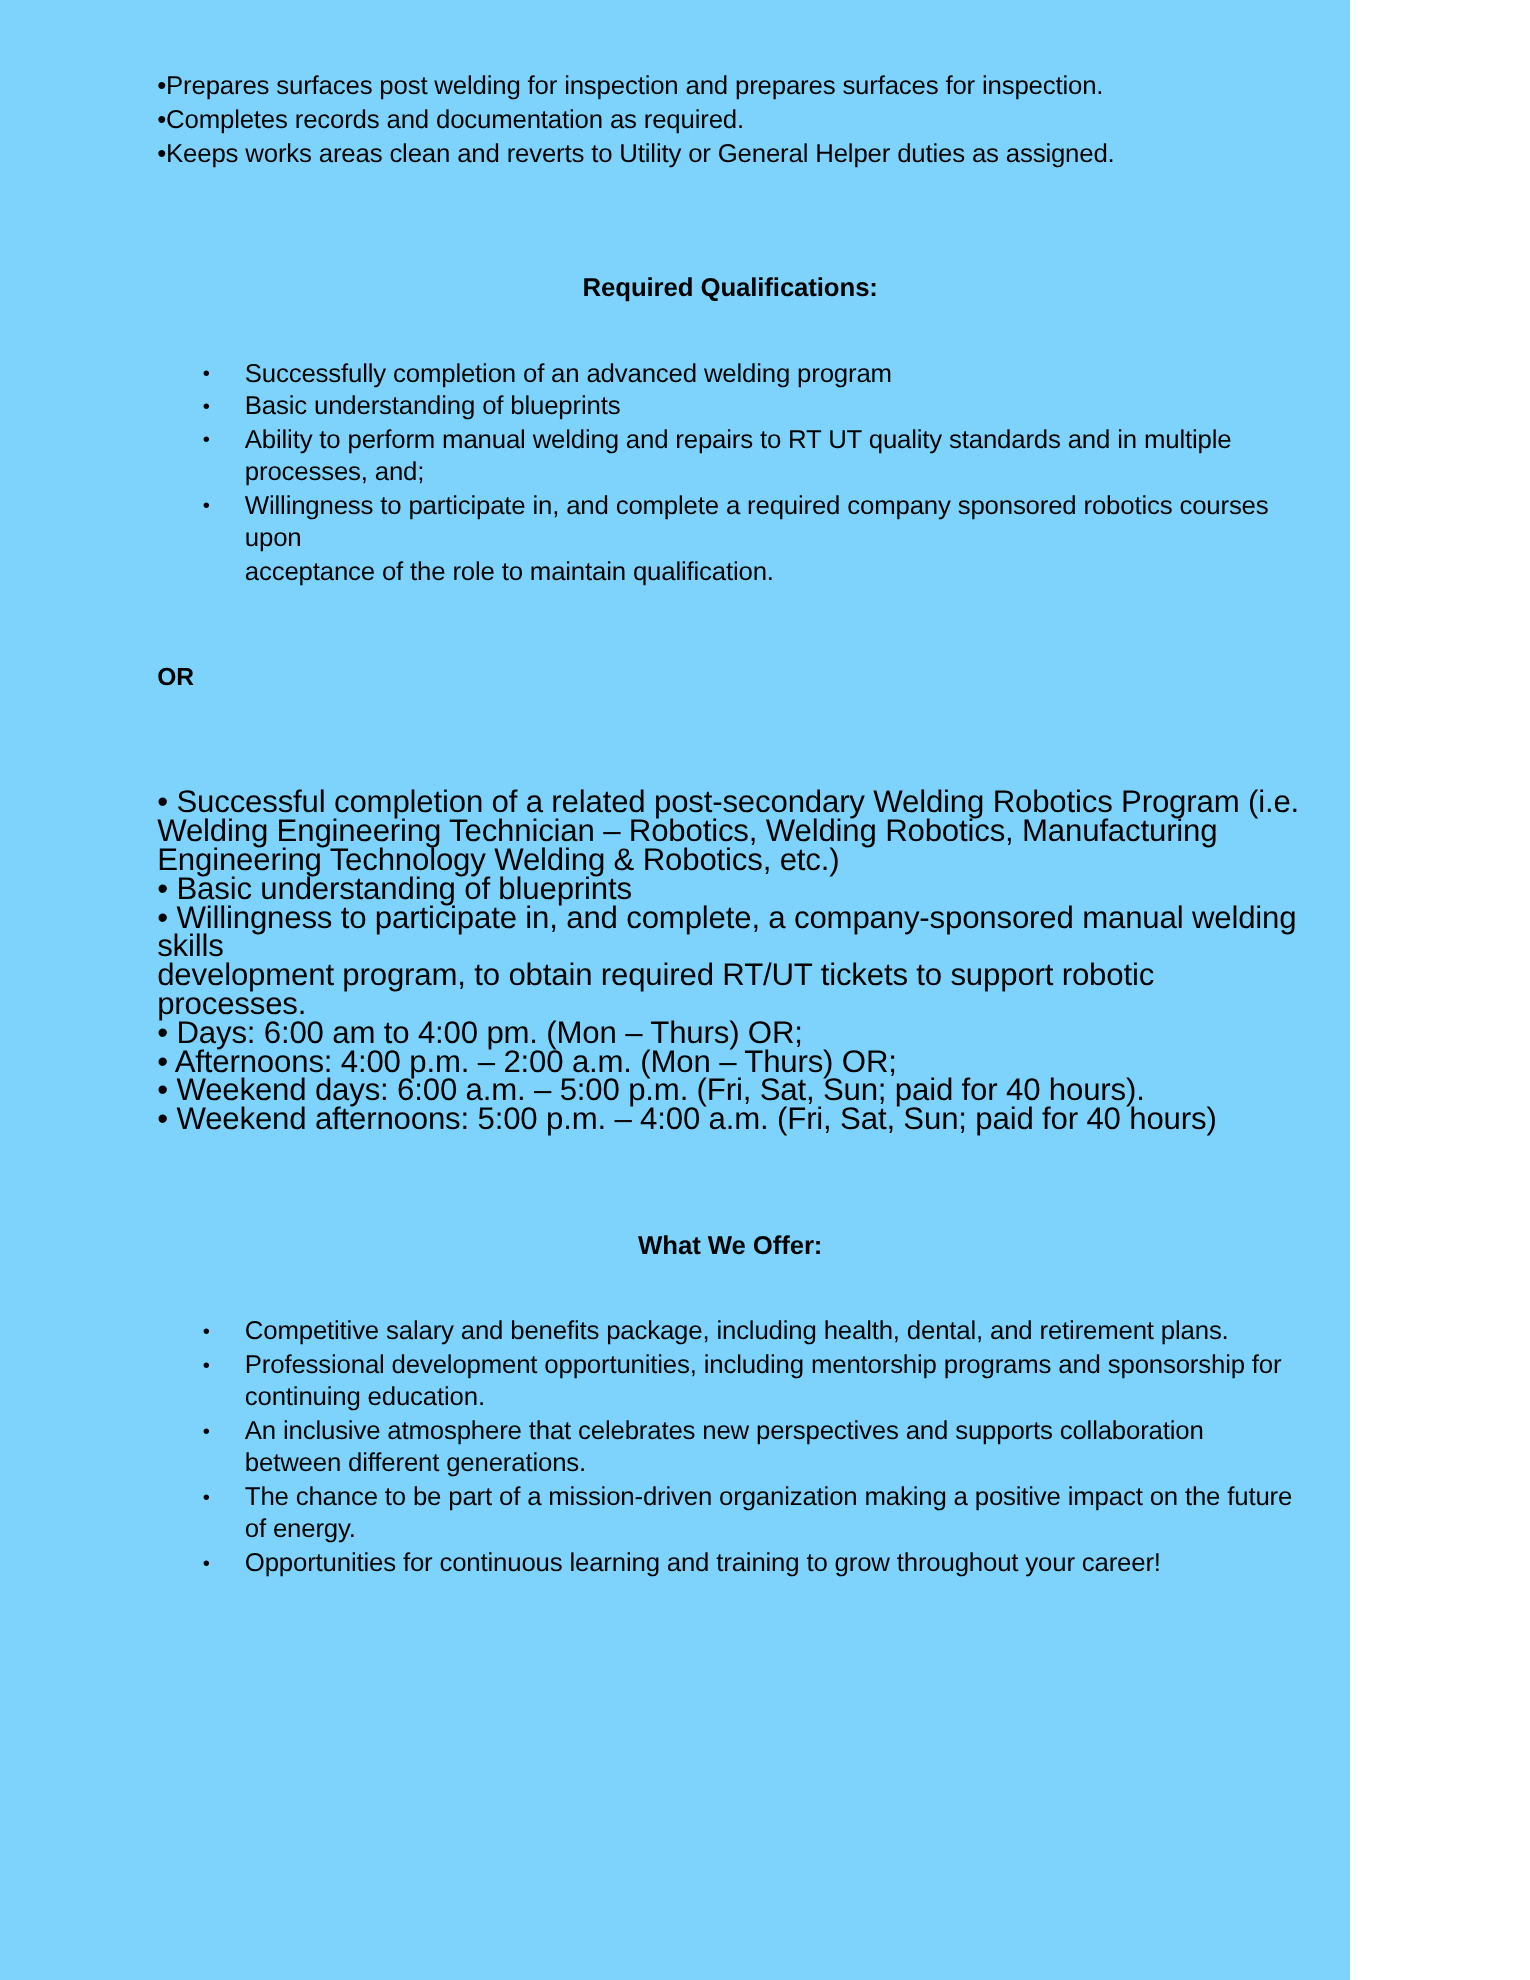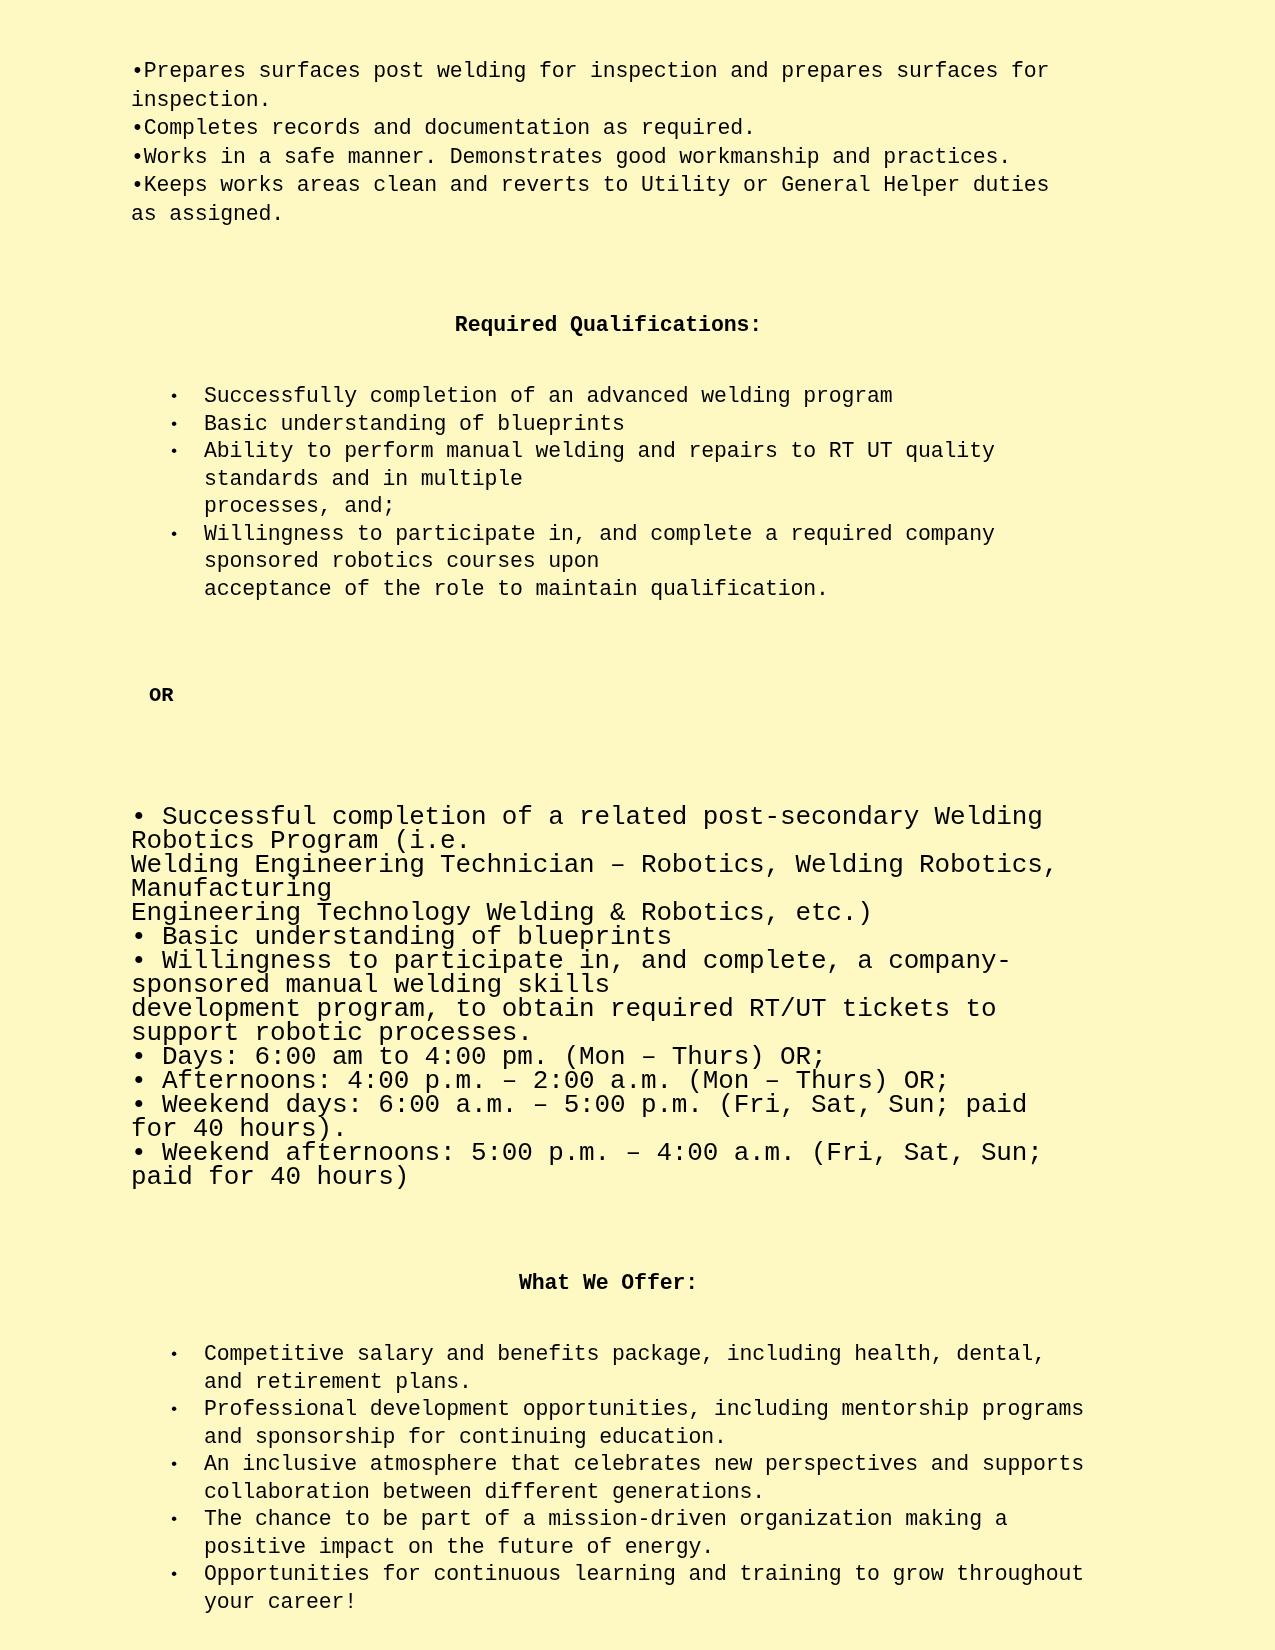--- a/index.html
+++ b/index.html
@@ -7,27 +7,26 @@
     margin: 0;
     padding: 0;
     background: #ffffff;
   }
   body {
     font-family: "Liberation Sans", sans-serif;
     color: #000000;
   }
   .page {
     position: relative;
-    width: 1275px;
+    width: 1125px;
     height: 1650px;
-    background: #fef9c3;
+    background: #7dd3fc;
     box-sizing: border-box;
     padding: 0;
     overflow: hidden;
-    font-family: Liberation Mono, monospace;
   }
   .content {
     position: absolute;
     left: 131px;
     top: 57px;
     width: 955px;
   }
 
   
   .tight-block {
@@ -51,21 +50,21 @@
     font-weight: bold;
     margin: 0;
     letter-spacing: -0.1px;
     text-align: center;
   }
 
   .or-label {
     font-size: 20.5px;
     line-height: 26px;
     font-weight: bold;
-    margin: 18px;
+    margin: 0;
     letter-spacing: 0px;
   }
 
   
   ul.disc-list {
     list-style: none;
     margin: 0;
     padding: 0;
     font-size: 21.5px;
     line-height: 27.5px;
@@ -102,21 +101,20 @@
 </style>
 </head>
 <body>
 
 <div class="page">
   <div class="content">
 
     <div class="tight-block">
       <div class="line">•Prepares surfaces post welding for inspection and prepares surfaces for inspection.</div>
       <div class="line">•Completes records and documentation as required.</div>
-      <div class="line">•Works in a safe manner. Demonstrates good workmanship and practices.</div>
       <div class="line">•Keeps works areas clean and reverts to Utility or General Helper duties as assigned.</div>
     </div>
 
     <div class="spacer-lg"></div>
 
     <h2 class="heading">Required Qualifications:</h2>
 
     <div class="spacer-md"></div>
 
     <ul class="disc-list">

